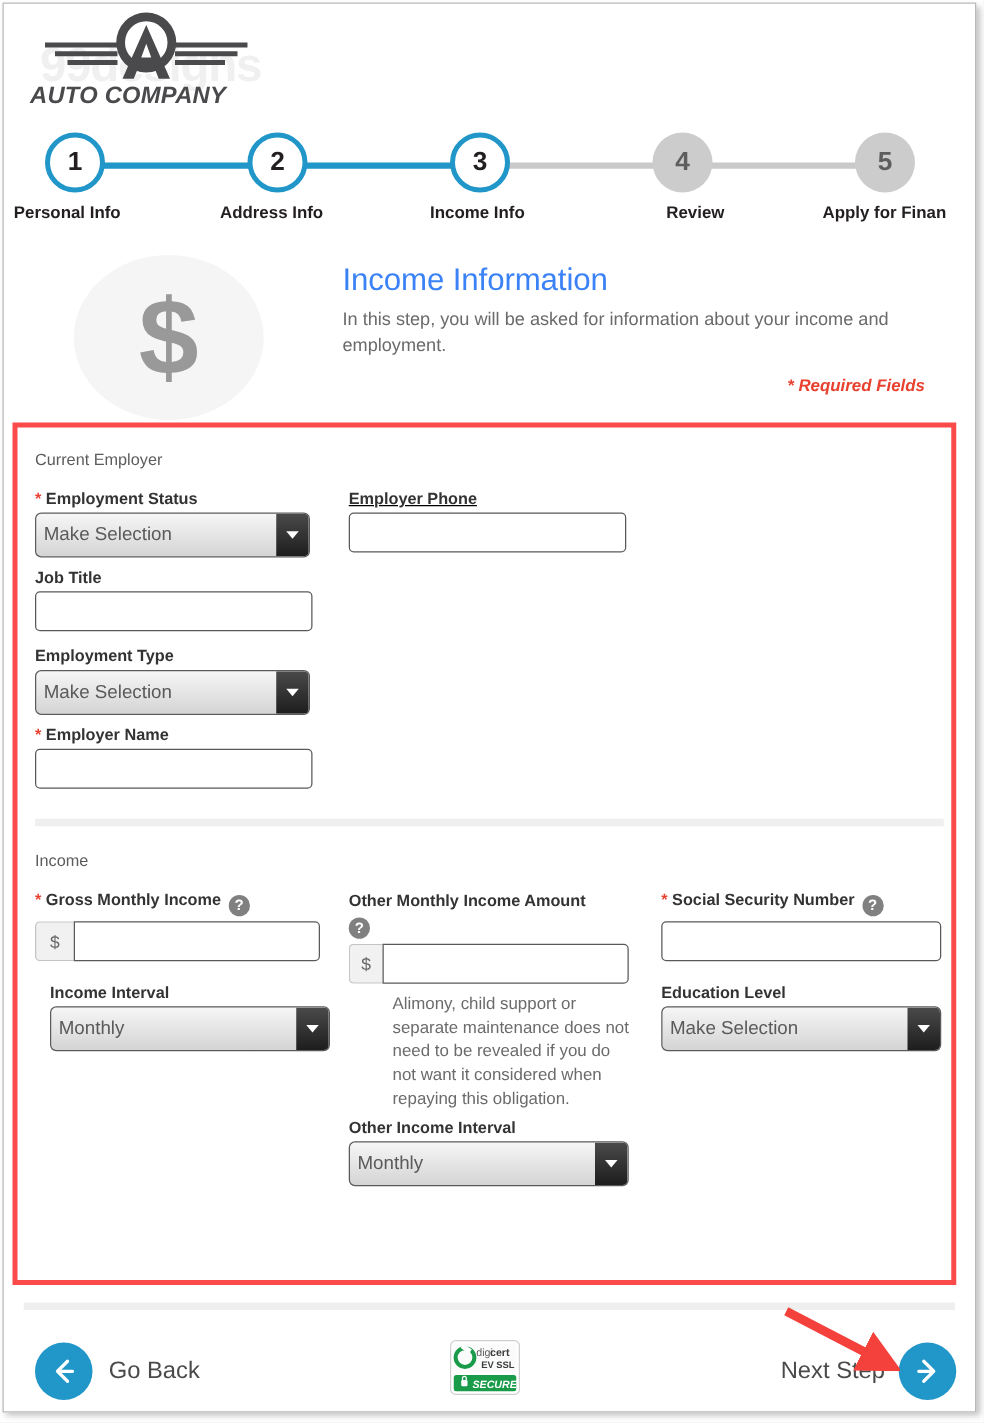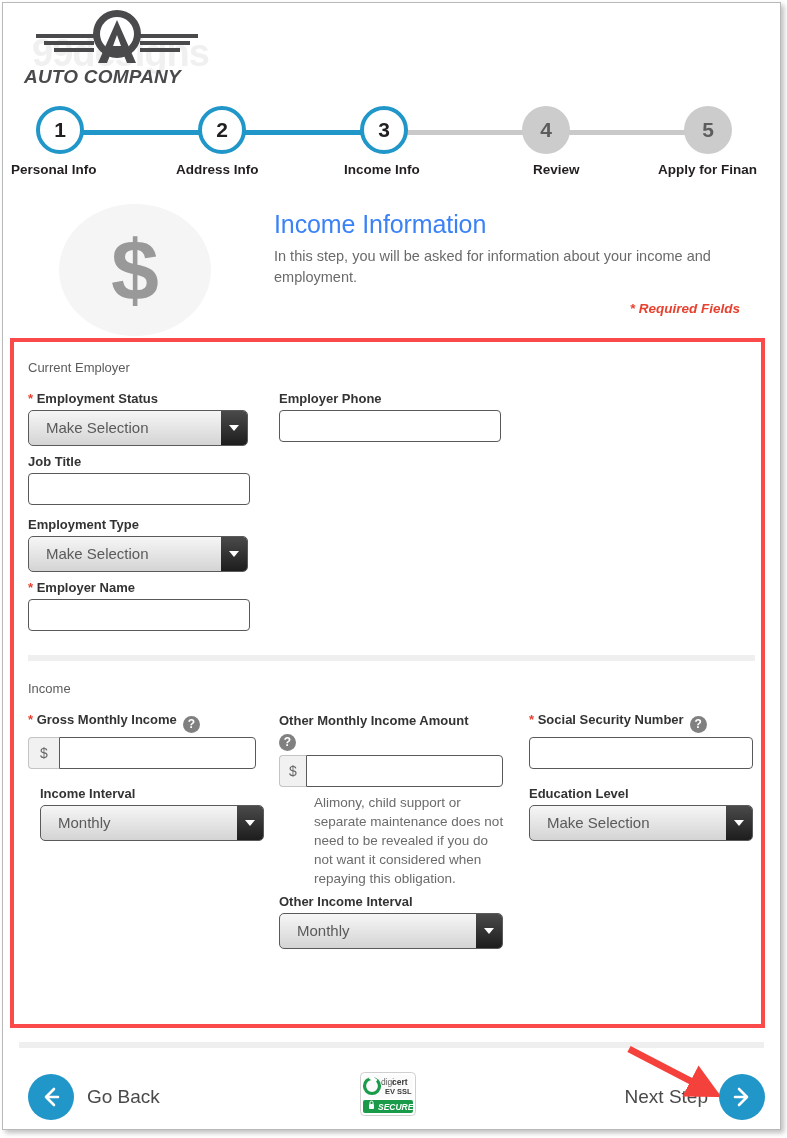--- a/index.html
+++ b/index.html
@@ -209,21 +209,21 @@
     height: 36px;
     border: 1.5px solid #5a5a5a;
     border-radius: 5px;
     background: linear-gradient(#f6f6f6, #d4d4d4);
     position: relative;
     overflow: hidden;
     cursor: pointer;
   }
   .sel .selval {
     position: absolute;
-    left: 17px; top: 0;
+    left: 6px; top: 0;
     line-height: 33px;
     font-size: 15px;
     color: #5a5a5a;
     text-align: center;
   }
   .sel .arrowbox {
     position: absolute;
     right: 0; top: 0;
     width: 26px; height: 100%;
     background: linear-gradient(#4a4a4a, #1d1d1d);
@@ -389,21 +389,21 @@
     <div class="fld" style="left:14px; top:49px; width:220px;">
       <label class="lbl"><span class="req">*</span> <span>Employment Status</span></label>
       <div class="sel" style="width:220px;">
         <span class="selval">Make Selection</span>
         <span class="arrowbox">
             <i></i>
           </span>
       </div>
     </div>
 
-    <div class="fld" style="left:265px; top:49px; width:222px;">
+    <div class="fld" style="left:265px; top:49px; width:222px;text-decoration:underline;">
       <label class="lbl">Employer Phone</label>
       <input class="txt" style="width: 222px;" type="text" value="">
     </div>
 
     <div class="fld" style="left:14px; top:112px; width:222px;">
       <label class="lbl">Job Title</label>
       <input class="txt" style="width: 222px;" type="text" value="">
     </div>
 
 

